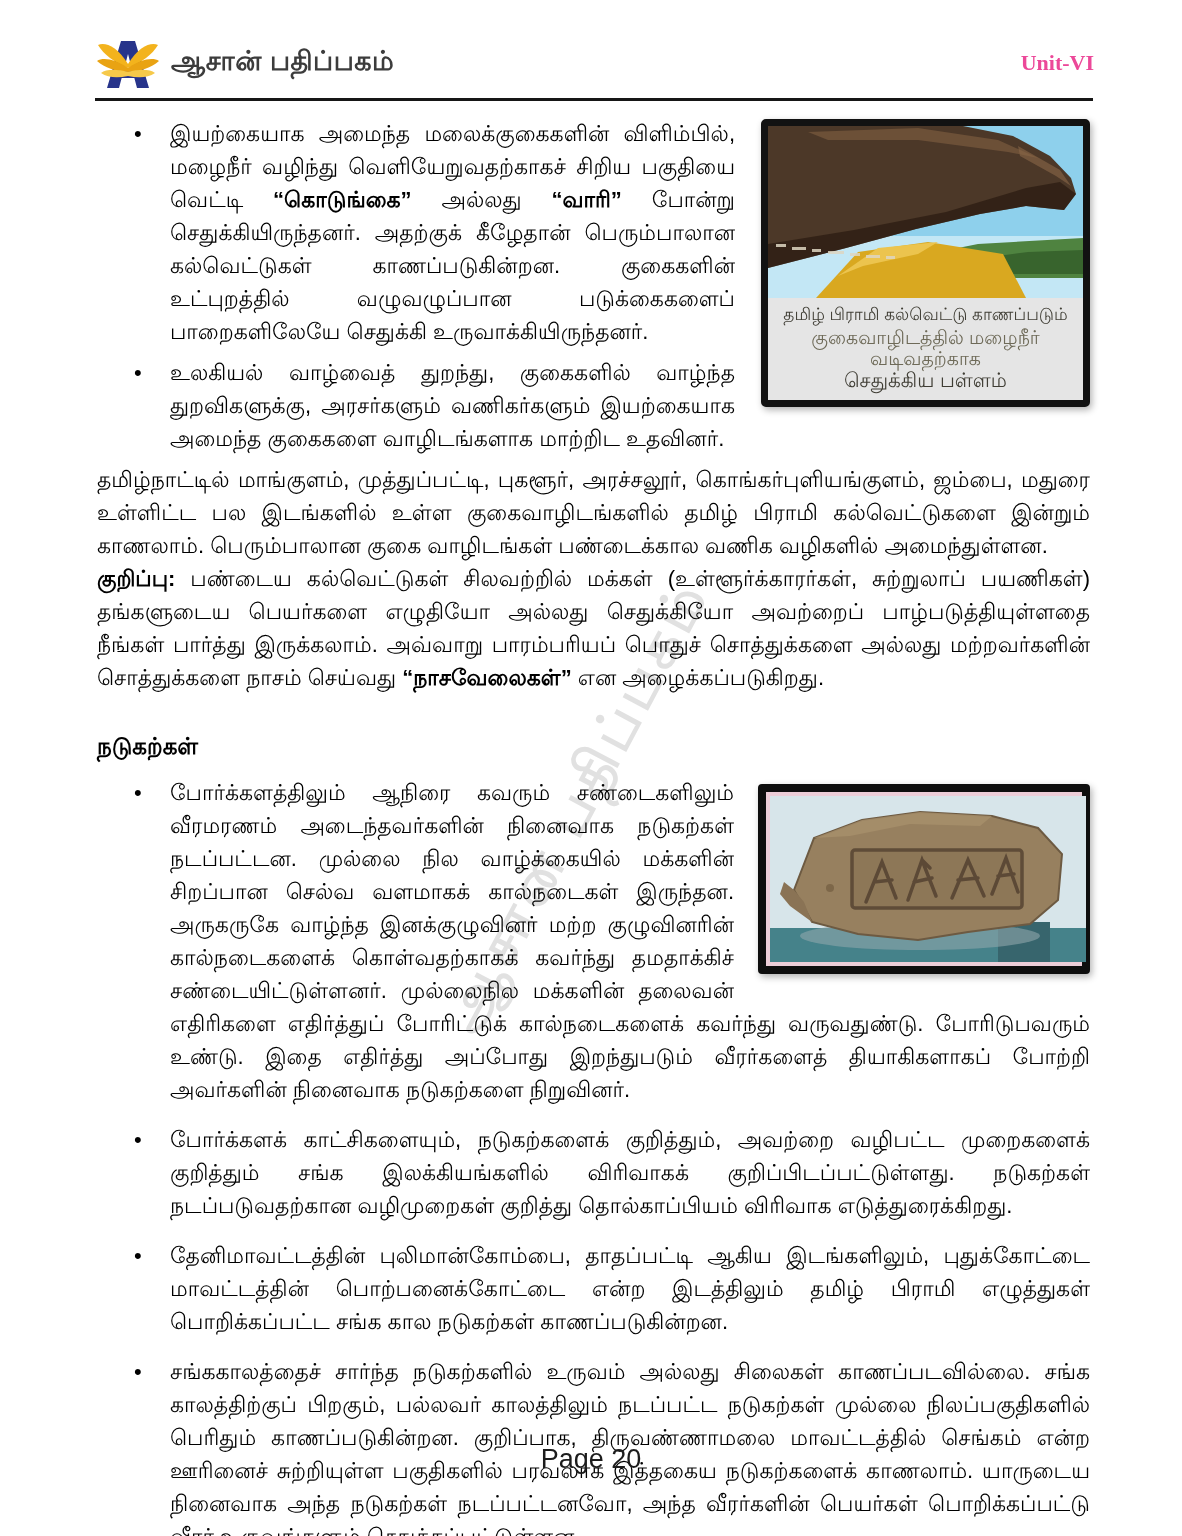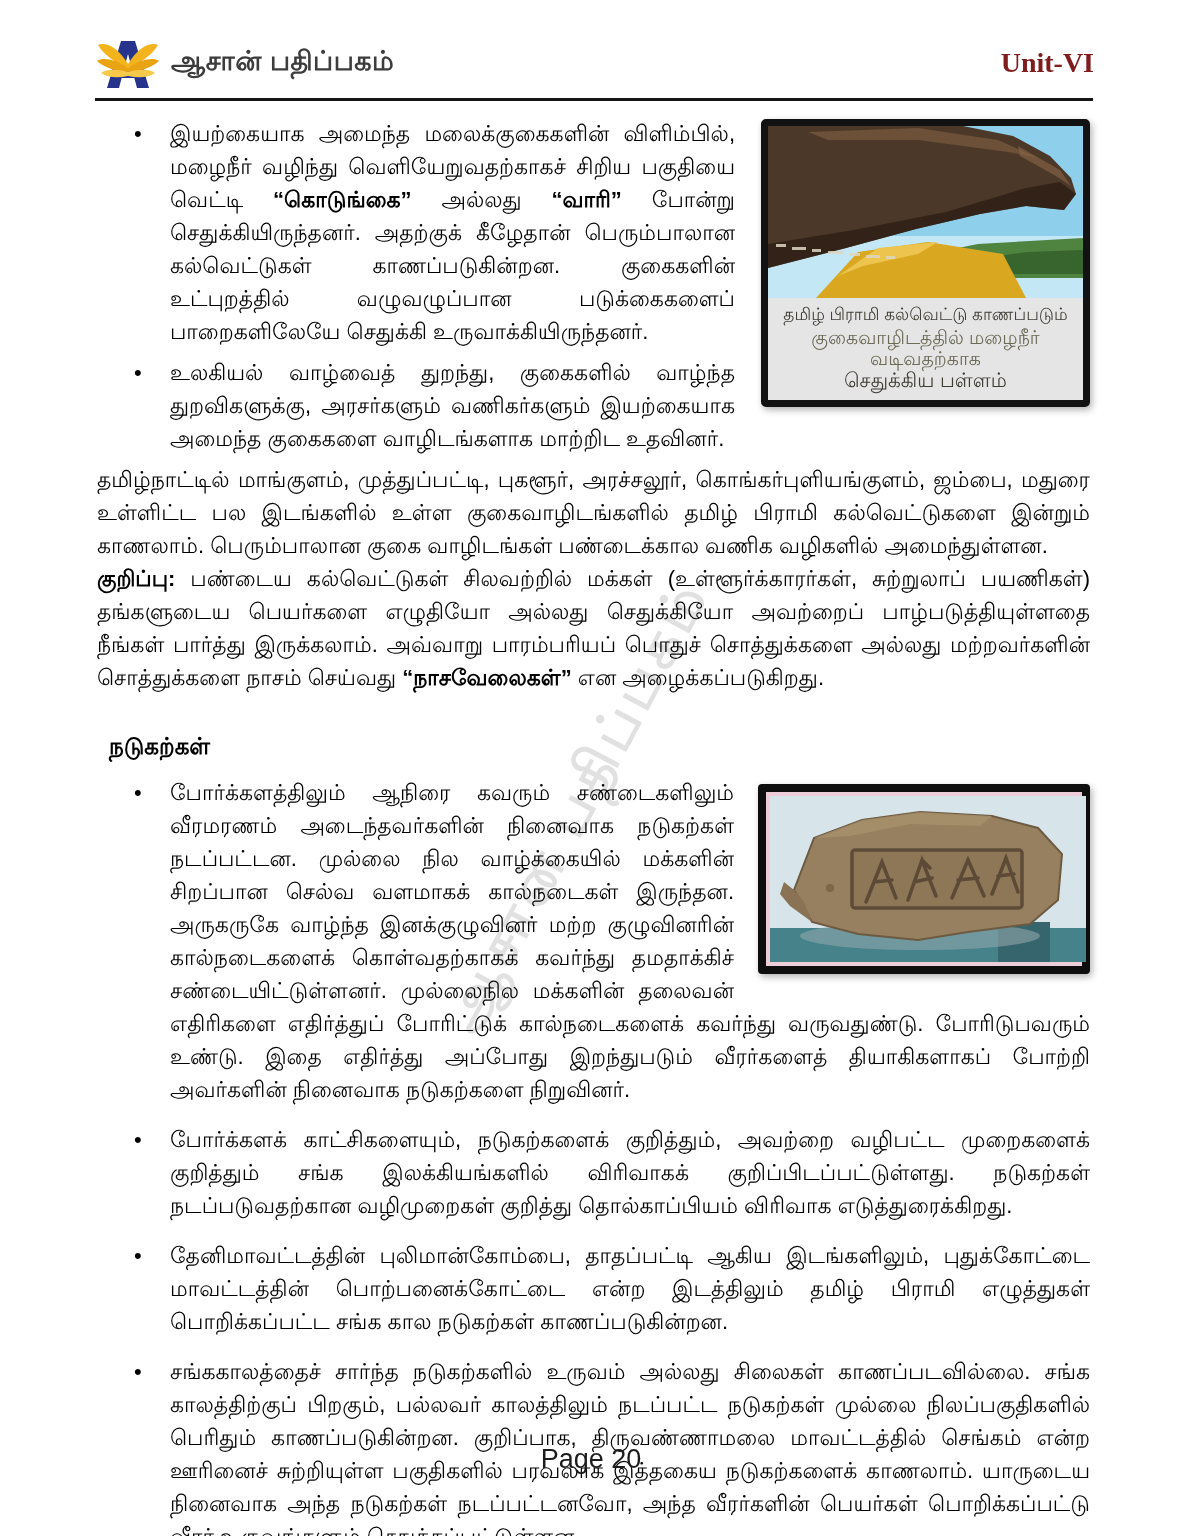--- a/index.html
+++ b/index.html
@@ -14,42 +14,42 @@
   }
   
   .header{
     display:flex;justify-content:space-between;align-items:center;
     padding:36px 88px 6px 95px;
     position:relative;z-index:2;
   }
   .brand{display:flex;align-items:center;gap:10px;}
   .logo{width:66px;height:54px;flex:0 0 auto;}
   .pub-name{font-size:27px;font-weight:bold;color:#3c3c3c;letter-spacing:.5px;}
-  .unit{font-family:"Liberation Serif", serif;font-weight:bold;font-size:28px;color:#7f1d1d;}
+  .unit{font-family:"Liberation Serif", serif;font-weight:bold;font-size:22px;color:#ec4899;}
   .rule{height:3px;background:#161616;margin:2px 89px 0 95px;position:relative;z-index:2;}
   
   .watermark{
     position:absolute;left:428px;top:1012px;z-index:0;
     transform:rotate(-62deg);transform-origin:0 0;
     font-size:56px;font-weight:bold;color:#bdbdbd;opacity:.45;
     letter-spacing:5px;white-space:nowrap;pointer-events:none;
   }
   
   .content{
     position:relative;z-index:1;
     margin:16px 92px 0 97px;
     font-size:22px;line-height:33px;text-align:justify;
   }
   .b{font-weight:bold;}
   .bullet{position:relative;margin-left:35px;padding-left:38px;margin-bottom:8px;}
   .bullet .dot{position:absolute;left:2px;top:0;font-size:22px;}
   .sec2 .bullet{margin-bottom:17px;}
   .para{margin:2px 0 0 0;}
   .note{margin-top:0;}
-  .h2{font-size:23px;font-weight:bold;margin:36px 0 13px 12px;text-align:left;}
+  .h2{font-size:23px;font-weight:bold;margin:36px 0 13px 0;text-align:left;}
   
   .fig{float:right;}
   .fig1{
     width:315px;margin:2px 0 8px 26px;
     border:7px solid #121212;border-radius:5px;
     background:#e5e5e5;box-shadow:2px 3px 7px rgba(0,0,0,.3);
   }
   .fig1 svg{display:block;}
   .fig1 figcaption{padding:5px 6px 9px 6px;text-align:center;}
   .cap1{font-size:17px;color:#3f3d34;line-height:24px;}

